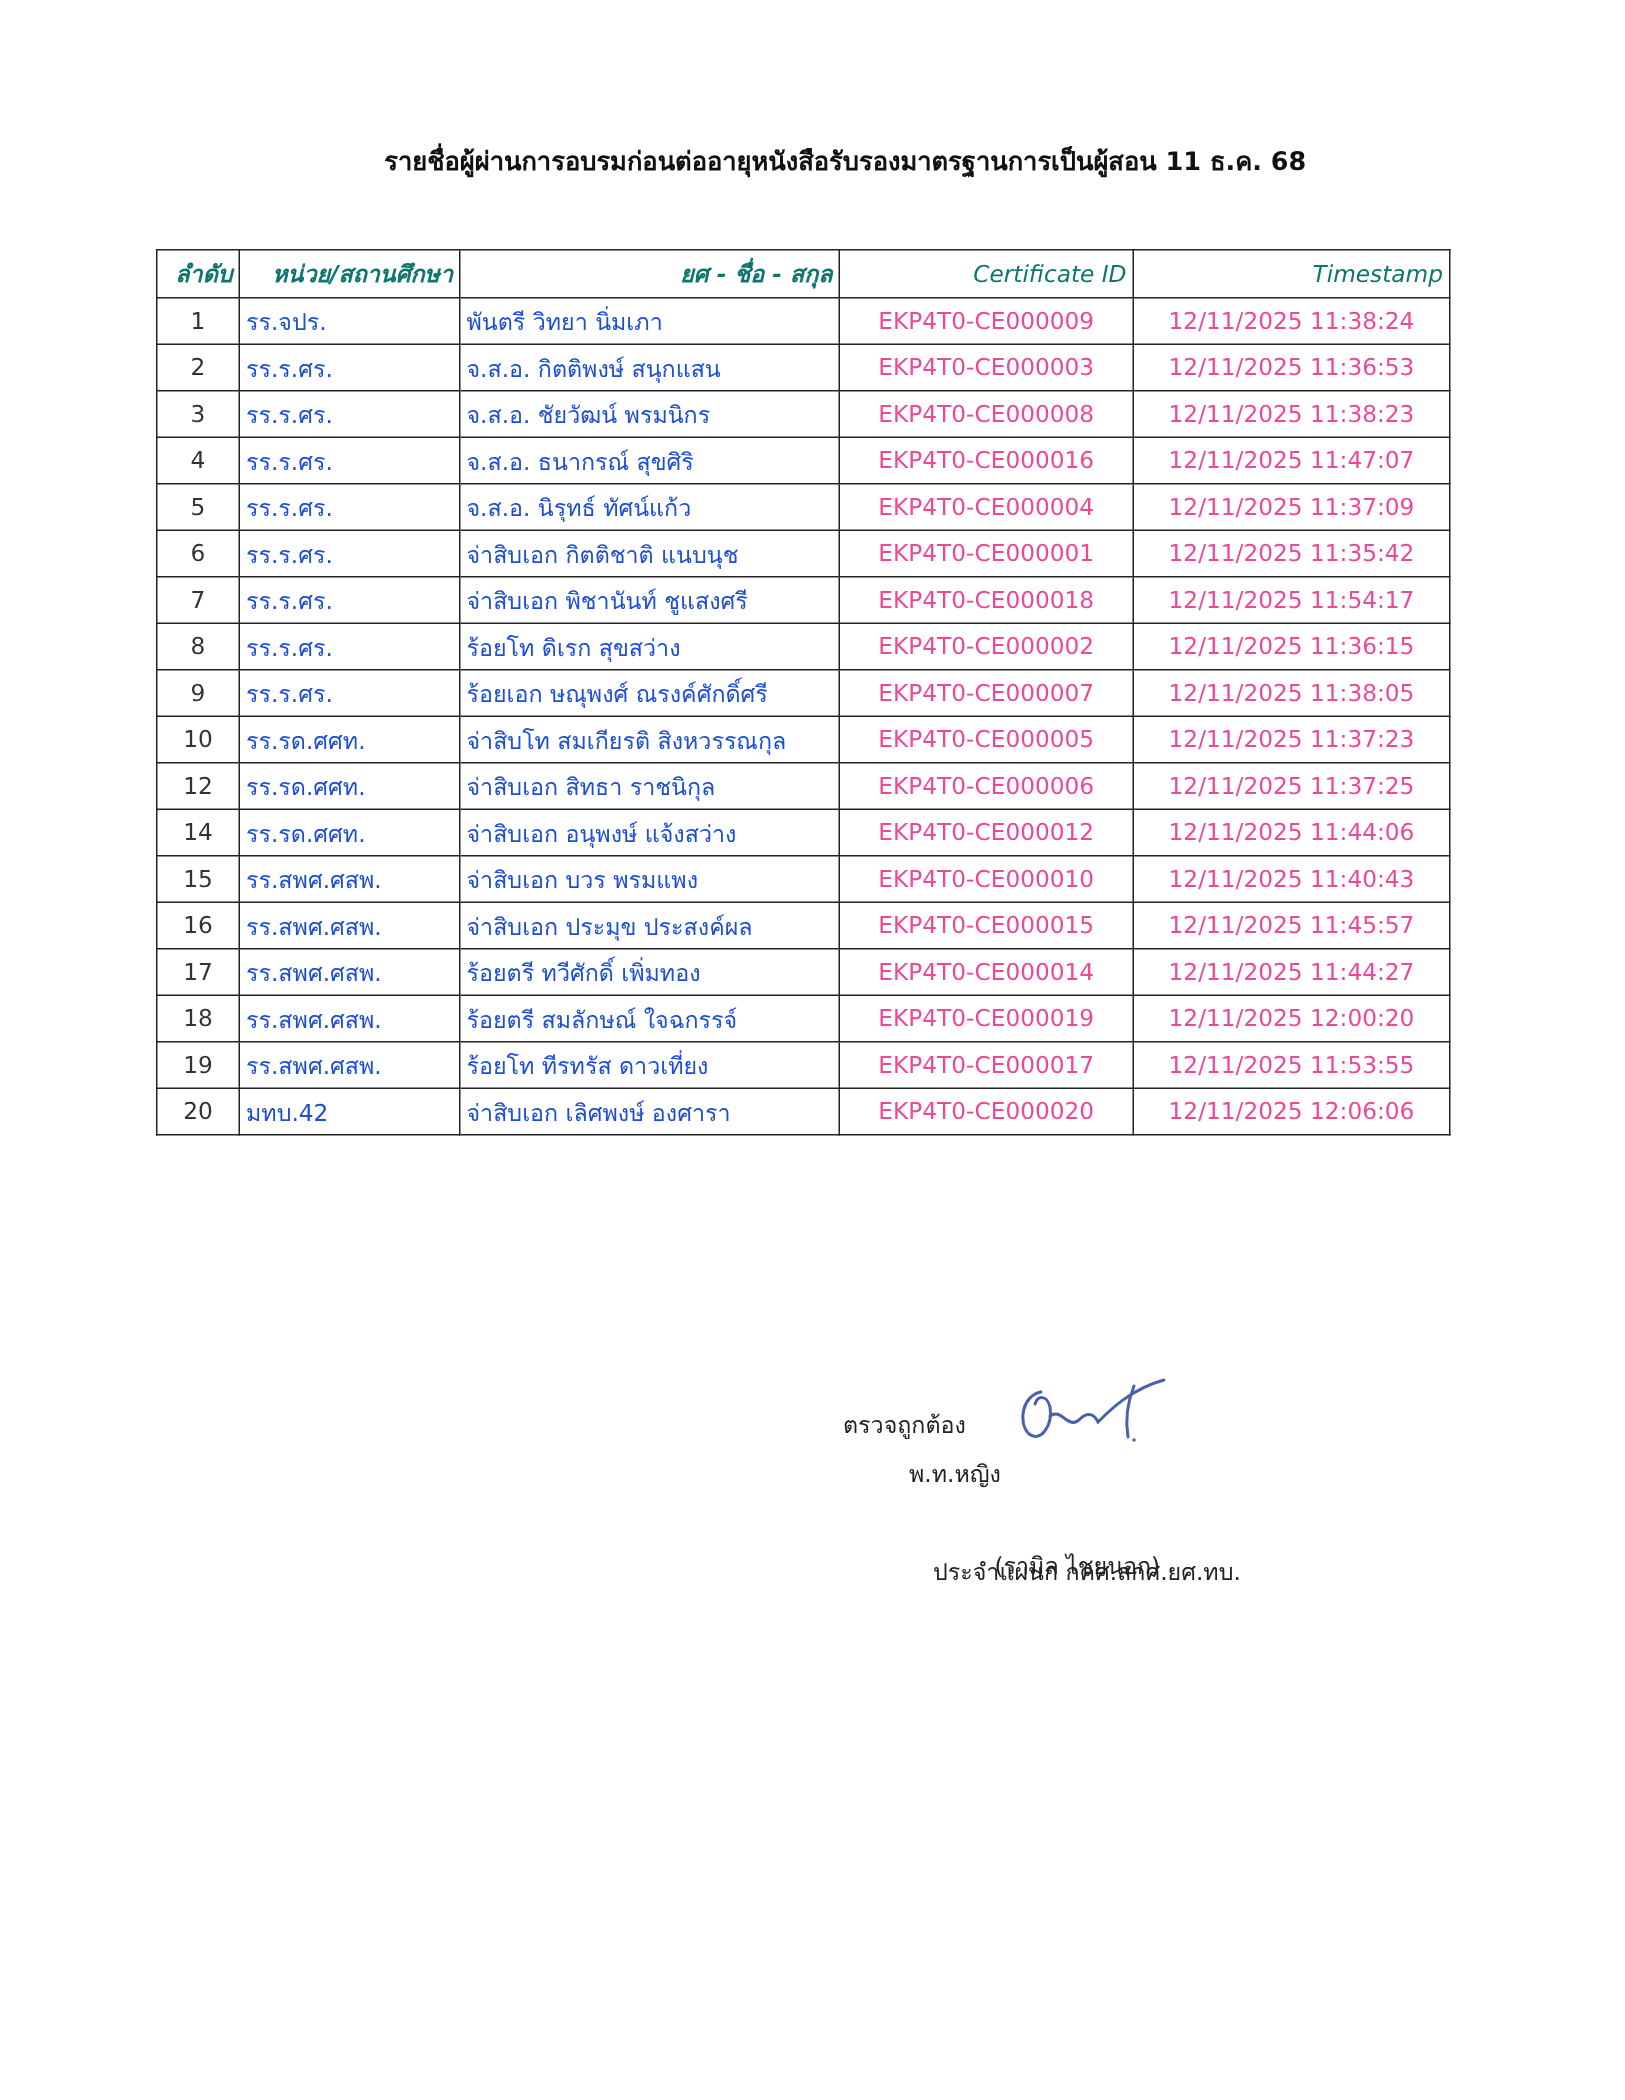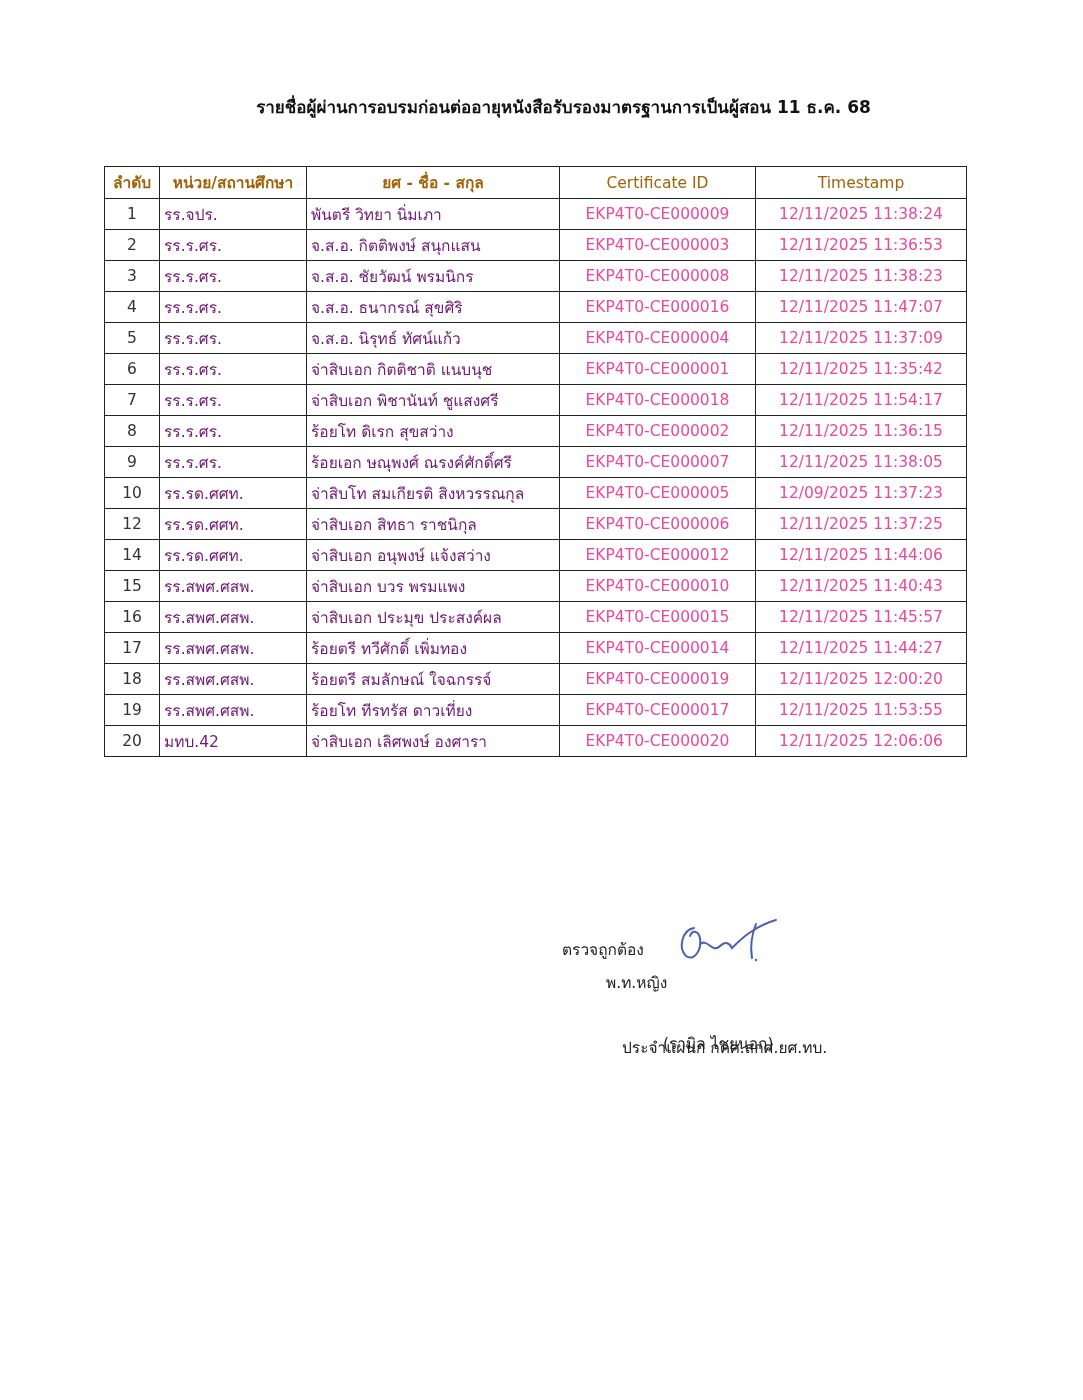--- a/index.html
+++ b/index.html
@@ -4,24 +4,24 @@
 <style>
   html, body { margin: 0; padding: 0; background: #ffffff; }
   body { width: 1083px; height: 1400px; position: relative; overflow: hidden;
          font-family: "DejaVu Sans", "Liberation Sans", sans-serif; color: #222; }
   .title { position: absolute; left: 0; width: 1083px; top: 93px; text-align: center;
            font-size: 17px; font-weight: bold; color: #111; letter-spacing: 0; padding-left: 22px; }
   table.roster { position: absolute; left: 104px; top: 166px; border-collapse: collapse;
                  table-layout: fixed; width: 862px; }
   table.roster th, table.roster td { border: 1.5px solid #222; height: 30px; padding: 0 4px;
                  font-size: 15.5px; white-space: nowrap; overflow: hidden; }
-  table.roster th { height: 31px; font-weight: normal; color: #a16207; text-align: center; }
+  table.roster th { height: 31px; font-weight: normal; color: #0f766e; text-align: right; font-style: italic; }
   table.roster th.bold { font-weight: bold; }
   td.c-num { text-align: center; color: #333; }
-  td.c-unit, td.c-name { text-align: left; color: #701a75; padding-left: 2px; }
+  td.c-unit, td.c-name { text-align: left; color: #1d4ed8; padding-left: 2px; }
   td.c-id, td.c-ts { text-align: center; color: #ec4899; }
   .sig { position: absolute; font-size: 15.5px; color: #222; margin-top: 28px; }
   .signature-mark { position: absolute; left: 676px; top: 914px; width: 110px; height: 52px; }
 </style>
 </head>
 <body>
 
 <div class="title">รายชื่อผู้ผ่านการอบรมก่อนต่ออายุหนังสือรับรองมาตรฐานการเป็นผู้สอน 11 ธ.ค. 68</div>
 
 <table class="roster">
@@ -103,21 +103,21 @@
         <td class="c-unit">รร.ร.ศร.</td>
         <td class="c-name">ร้อยเอก ษณุพงศ์  ณรงค์ศักดิ์ศรี</td>
         <td class="c-id">EKP4T0-CE000007</td>
         <td class="c-ts">12/11/2025 11:38:05</td>
       </tr>
       <tr>
         <td class="c-num">10</td>
         <td class="c-unit">รร.รด.ศศท.</td>
         <td class="c-name">จ่าสิบโท สมเกียรติ  สิงหวรรณกุล</td>
         <td class="c-id">EKP4T0-CE000005</td>
-        <td class="c-ts">12/09/2025 11:37:23</td>
+        <td class="c-ts">12/11/2025 11:37:23</td>
       </tr>
       <tr>
         <td class="c-num">12</td>
         <td class="c-unit">รร.รด.ศศท.</td>
         <td class="c-name">จ่าสิบเอก สิทธา ราชนิกุล</td>
         <td class="c-id">EKP4T0-CE000006</td>
         <td class="c-ts">12/11/2025 11:37:25</td>
       </tr>
       <tr>
         <td class="c-num">14</td>

